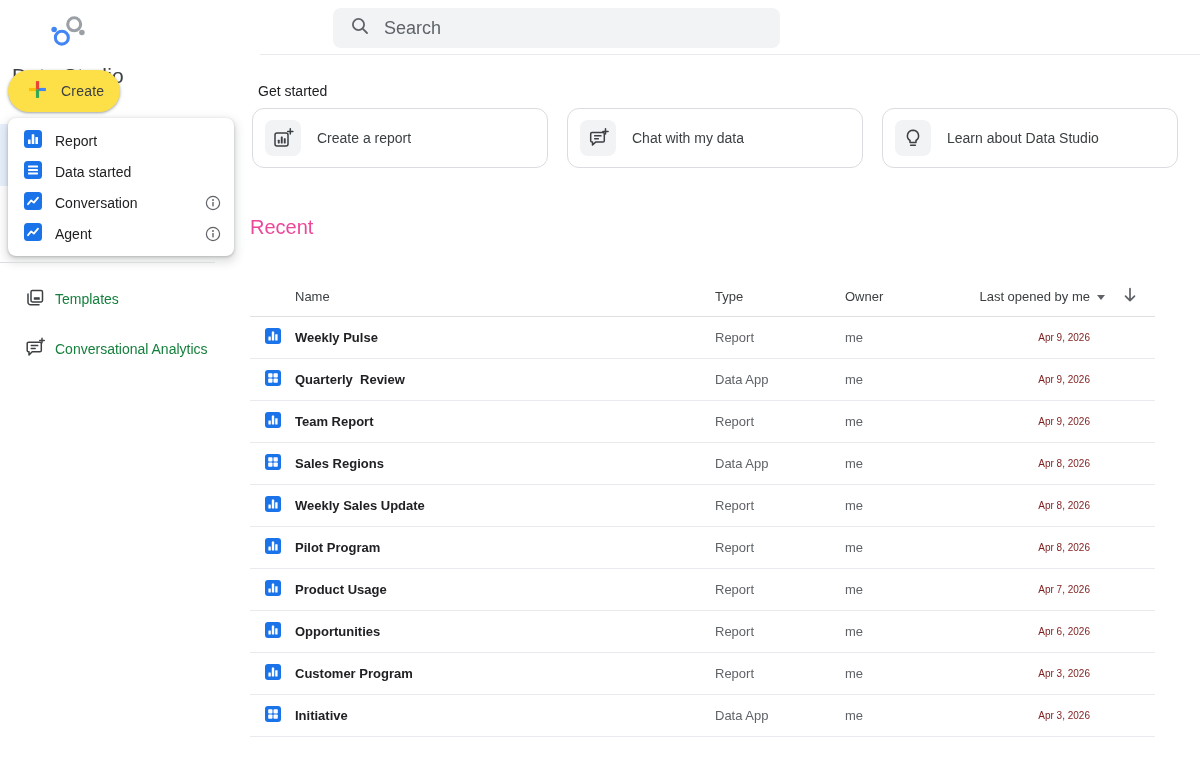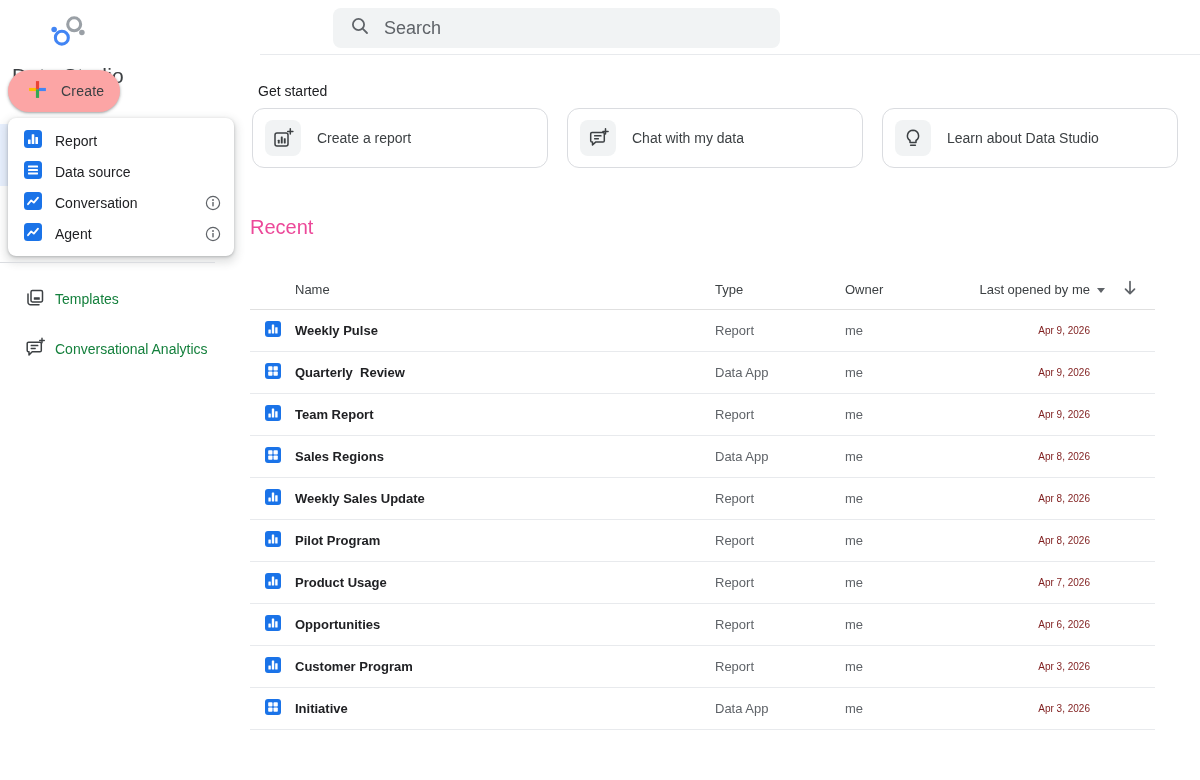--- a/index.html
+++ b/index.html
@@ -7,21 +7,21 @@
   body {
     position:relative; background:#fff; overflow:hidden;
     font-family:"Liberation Sans", sans-serif; color:#202124;
   }
   
   .sidebar { position:absolute; left:0; top:0; width:250px; height:780px; background:#fff; }
   .logo-row { position:absolute; left:12px; top:13px; display:flex; align-items:center; gap:10px;flex-direction:column; }
   .app-title { font-size:21px; color:#3c4043; letter-spacing:.2px; }
   .create-btn {
     position:absolute; left:8px; top:70px; width:112px; height:42px; border:none; cursor:pointer;
-    border-radius:21px; background:#fca5a5; display:flex; align-items:center; gap:13px; padding-left:19px;
+    border-radius:21px; background:#fde047; display:flex; align-items:center; gap:13px; padding-left:19px;
     box-shadow:0 1px 2px rgba(60,64,67,.3), 0 1px 3px 1px rgba(60,64,67,.15);
   }
   .create-label { font-size:14px; color:#3c4043; font-weight:500; letter-spacing:.2px; }
   .home-strip { position:absolute; left:0; top:124px; width:8px; height:62px; background:#e8f0fe; }
   .menu-card {
     position:absolute; left:8px; top:118px; width:226px; height:138px; background:#fff;
     border-radius:8px; padding:7px 0;
     box-shadow:0 1px 3px rgba(60,64,67,.3), 0 4px 8px 3px rgba(60,64,67,.15);
   }
   .menu-item { height:31px; display:flex; align-items:center; gap:13px; padding:0 13px 0 16px; cursor:pointer; }
@@ -47,21 +47,21 @@
   }
   .card-icon-box { width:36px; height:36px; border-radius:8px; background:#f1f3f4; display:flex; align-items:center; justify-content:center; }
   .card-label { font-size:14px; color:#3c4043; }
   .recent-row { position:absolute; left:0; top:212px; display:flex; align-items:center; height:31px; }
   .recent-heading { font-size:20px; color:#ec4899; }
   .tabs { margin-left:16px; display:flex; height:31px; border:1px solid #dadce0; border-radius:4px; overflow:hidden; }
   .tab { display:flex; align-items:center; padding:0 16px; font-size:13px; font-weight:500; cursor:pointer; white-space:nowrap; }
   .tab.selected { background:#e8f0fe; color:#1a73e8; }
   .tab.unselected { background:#fff; color:#3c4043; border-left:1px solid #dadce0; }
   
-  .table { position:absolute; left:0; top:270px; width:905px; }
+  .table { position:absolute; left:0; top:277px; width:905px; }
   .tgrid { display:grid; grid-template-columns:465px 130px 165px 95px 50px; align-items:center; }
   .thead { height:40px; border-bottom:1px solid #e0e0e0; }
   .th { font-size:13px; color:#3c4043; white-space:nowrap; }
   .th-name { padding-left:45px; }
   .th-date { display:flex; align-items:center; justify-content:flex-end; cursor:pointer; }
   .caret-down { width:0; height:0; border-left:4px solid transparent; border-right:4px solid transparent; border-top:5px solid #5f6368; margin-left:7px; margin-top:2px; }
   .th-arrow { display:flex; justify-content:center; cursor:pointer; }
   .trow { height:42px; border-bottom:1px solid #e8eaed; cursor:pointer; }
   .cell-name { display:flex; align-items:center; gap:14px; padding-left:15px; }
   .name-text { font-size:13px; font-weight:bold; color:#202124; white-space:pre; }
@@ -113,21 +113,21 @@
     </div>
     <div class="menu-item">
       <span>
         <svg width="18" height="18" viewBox="0 0 18 18">
           <rect width="18" height="18" rx="3.5" fill="#1a73e8"></rect>
           <rect x="4" y="4.6" width="10" height="2" rx=".4" fill="#fff"></rect>
           <rect x="4" y="8" width="10" height="2" rx=".4" fill="#fff"></rect>
           <rect x="4" y="11.4" width="10" height="2" rx=".4" fill="#fff"></rect>
         </svg>
       </span>
-      <span class="menu-label">Data source</span>
+      <span class="menu-label">Data started</span>
     </div>
     <div class="menu-item">
       <span>
         <svg width="18" height="18" viewBox="0 0 18 18">
           <rect width="18" height="18" rx="3.5" fill="#1a73e8"></rect>
           <polyline points="4,12.2 7.2,8.4 9.8,10.6 14,5.6" fill="none" stroke="#fff" stroke-width="1.8" stroke-linecap="round" stroke-linejoin="round"></polyline>
         </svg>
       </span>
       <span class="menu-label">Conversation</span>
       <span class="menu-info">

